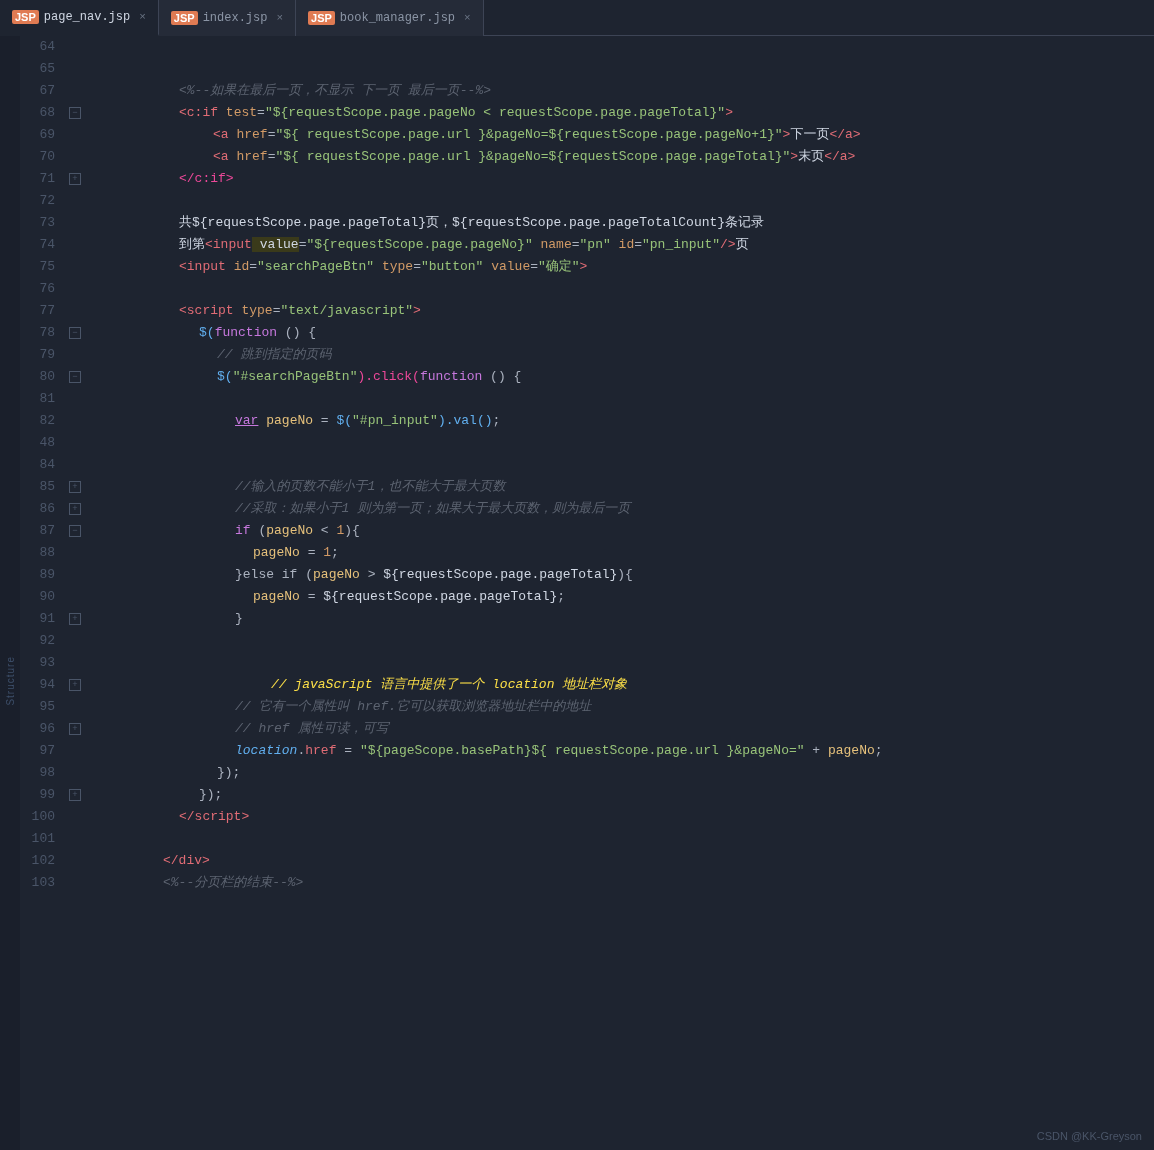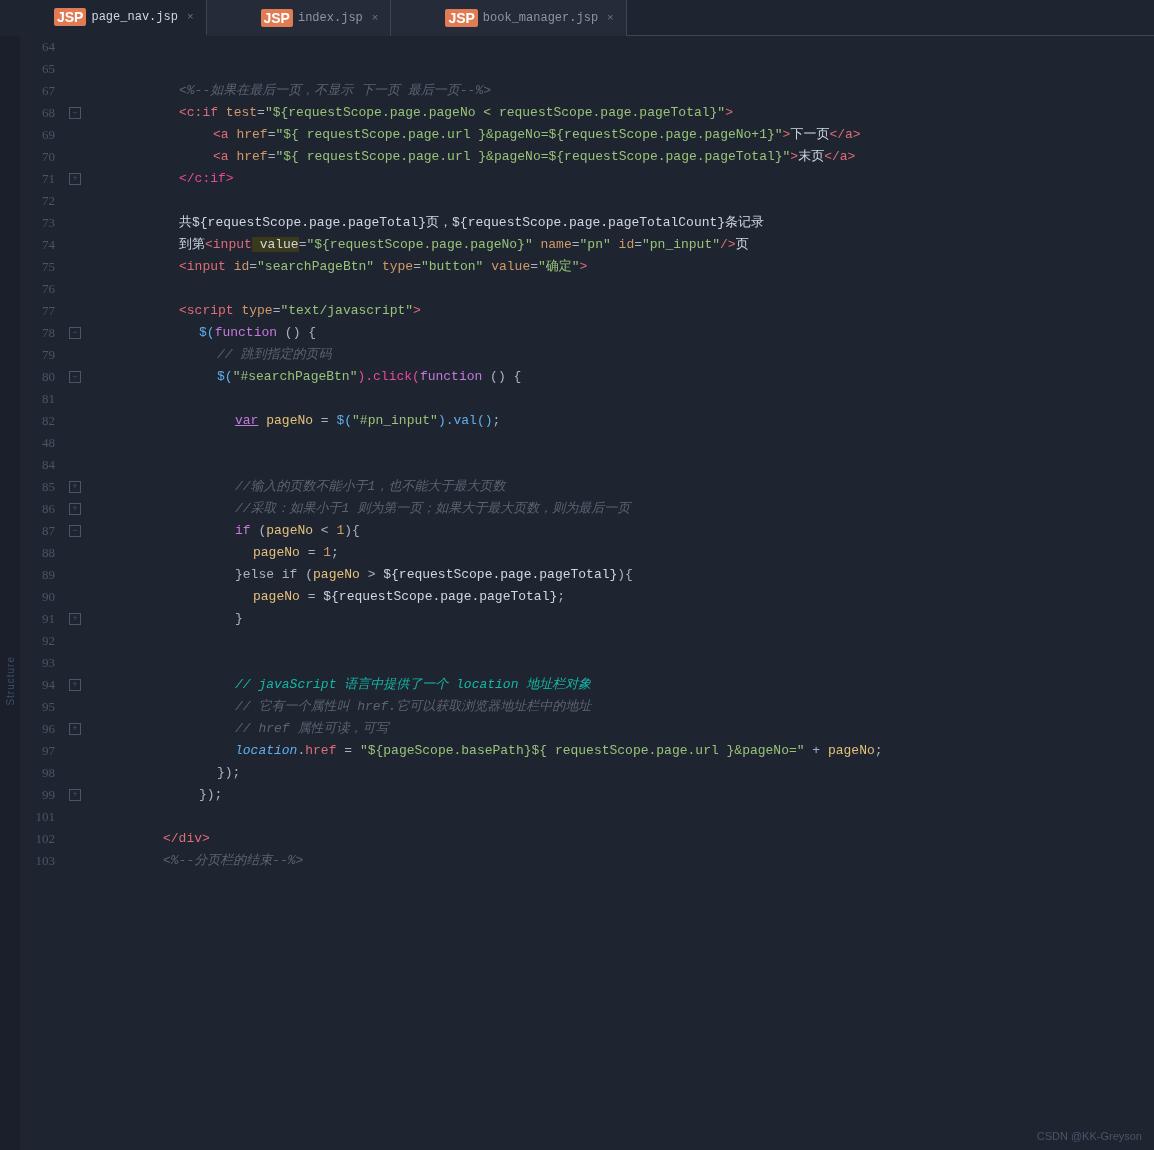--- a/index.html
+++ b/index.html
@@ -36,26 +36,25 @@
       position: relative;
     }
     .tab.active {
       background: #1e2430;
       color: #d0d7e3;
       border-bottom: 2px solid #1e2430;
     }
     .tab-icon {
       background: #e07b53;
       color: white;
-      font-size: 14px;
+      font-size: 11px;
       font-weight: bold;
       padding: 1px 3px;
       border-radius: 2px;
       font-family: sans-serif;
-      margin-left: 42px;
     }
     .tab-close {
       font-size: 11px;
       color: #6b7585;
       margin-left: 4px;
     }
 
     
     .editor-area {
       display: flex;
@@ -71,21 +70,20 @@
     }
 
     .line-num {
       width: 45px;
       text-align: right;
       padding-right: 10px;
       color: #4a5568;
       flex-shrink: 0;
       font-size: 13px;
       user-select: none;
-      font-family: Liberation Serif, serif;
     }
 
     .gutter-cell {
       width: 20px;
       flex-shrink: 0;
       display: flex;
       align-items: center;
       justify-content: center;
     }
 
@@ -380,21 +378,21 @@
         <div class="gutter-cell"></div>
         <div class="code-line"></div>
       </div>
 
       <div class="line">
         <div class="line-num">94</div>
         <div class="gutter-cell">
           <div class="fold-marker">+</div>
         </div>
         <div class="code-line">
-          <span style="padding-left:72px;"></span><span style="color:#14b8a6;font-style:italic;">// javaScript 语言中提供了一个 location 地址栏对象</span>
+          <span style="padding-left:72px;"></span><span style="color:#fde047;font-style:italic;margin-left:36px;">// javaScript 语言中提供了一个 location 地址栏对象</span>
         </div>
       </div>
 
       <div class="line">
         <div class="line-num">95</div>
         <div class="gutter-cell"></div>
         <div class="code-line">
           <span style="padding-left:72px;"></span><span style="color:#5c6370;font-style:italic;">// 它有一个属性叫 href.它可以获取浏览器地址栏中的地址</span>
         </div>
       </div>
@@ -428,20 +426,27 @@
       <div class="line">
         <div class="line-num">99</div>
         <div class="gutter-cell">
           <div class="fold-marker">+</div>
         </div>
         <div class="code-line">
           <span style="padding-left:36px;"></span><span style="color:#abb2bf;">});</span>
         </div>
       </div>
 
+      <div class="line">
+        <div class="line-num">100</div>
+        <div class="gutter-cell"></div>
+        <div class="code-line">
+          <span style="padding-left:16px;"></span><span style="color:#e06c75;">&lt;/script&gt;</span>
+        </div>
+      </div>
 
       <div class="line">
         <div class="line-num">101</div>
         <div class="gutter-cell"></div>
         <div class="code-line"></div>
       </div>
 
       <div class="line">
         <div class="line-num">102</div>
         <div class="gutter-cell"></div>

